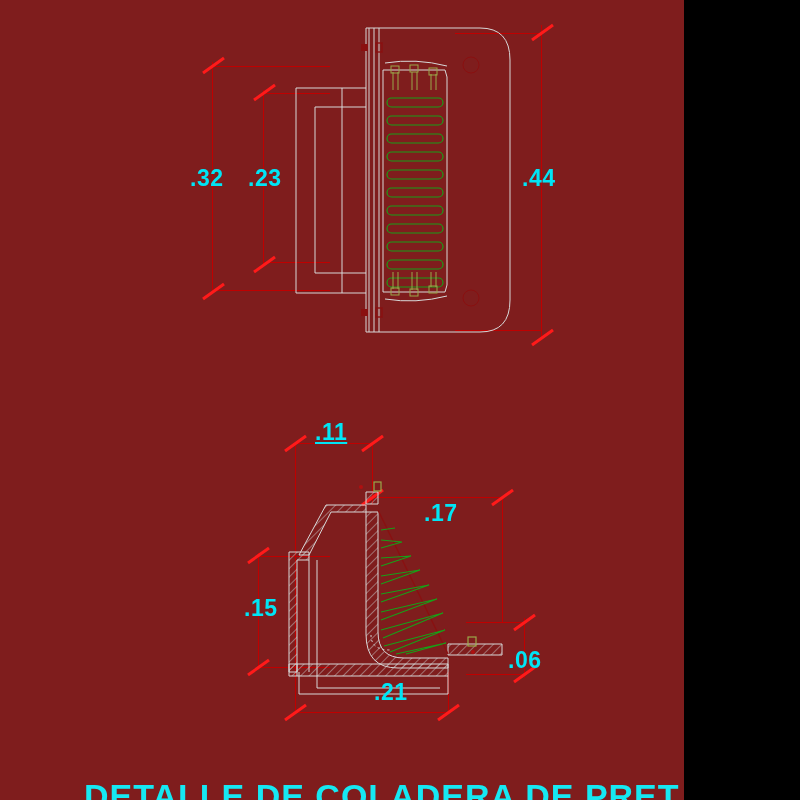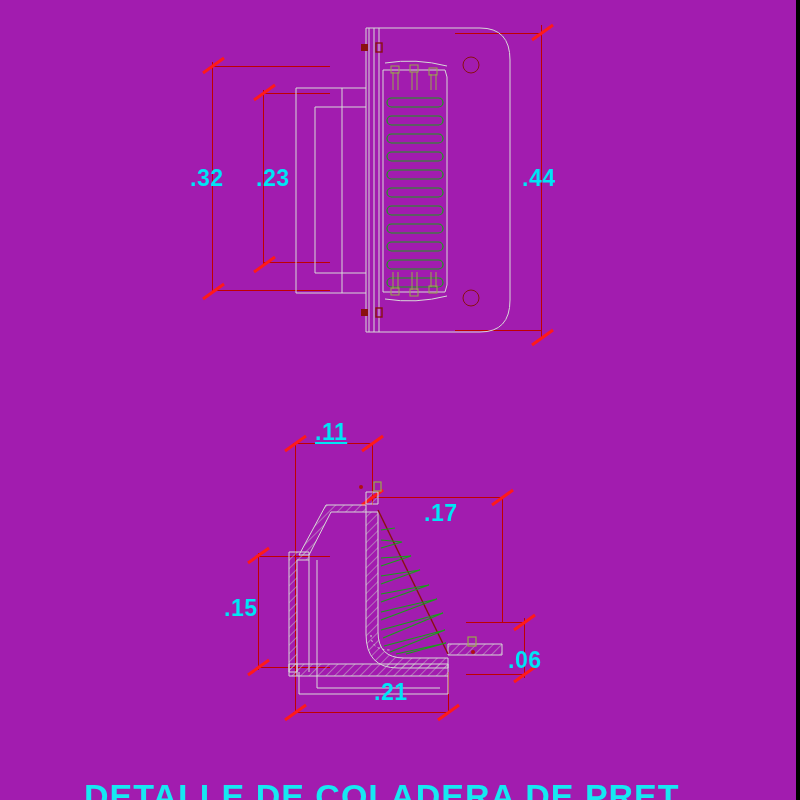--- a/index.html
+++ b/index.html
@@ -1,17 +1,17 @@
 <!DOCTYPE html>
 <html><head>
 <meta charset="utf-8">
 <style>
   html,body{margin:0;padding:0;background:#000000;}
   body{width:800px;height:800px;overflow:hidden;font-family:"Liberation Sans",sans-serif;}
-  #cad-root{position:relative;width:796px;height:800px;background:#a21caf;}
+  #cad-root{position:relative;width:684px;height:800px;background:#7f1d1d;}
   .dim-text{
     position:absolute;
     color:#00e5f5;
     font-family:"Liberation Sans",sans-serif;
     font-size:23px;
     font-weight:700;
     letter-spacing:0.5px;
     white-space:nowrap;
     line-height:1;
   }
@@ -205,24 +205,24 @@
 
     <g>
       <rect x="374" y="482" width="7" height="9" fill="none" stroke="#9aa84a" stroke-width="1.2"></rect>
       <circle cx="361" cy="487" r="2" fill="#b01010"></circle>
       <rect x="468" y="637" width="8" height="9" fill="none" stroke="#9aa84a" stroke-width="1.2"></rect>
       <circle cx="473" cy="652" r="2" fill="#b01010"></circle>
     </g>
   </svg>
 
   <div class="dim-text" style="left:190px;top:167px;">.32</div>
-  <div class="dim-text" style="left:256px;top:167px;">.23</div>
+  <div class="dim-text" style="left:248px;top:167px;">.23</div>
   <div class="dim-text" style="left:522px;top:167px;">.44</div>
 
   <div class="dim-text" style="left:315px;top:421px;text-decoration:underline;">.11</div>
   <div class="dim-text" style="left:424px;top:470px;margin-top:32px;">.17</div>
-  <div class="dim-text" style="left:224px;top:597px;">.15</div>
+  <div class="dim-text" style="left:244px;top:597px;">.15</div>
   <div class="dim-text" style="left:508px;top:609px;margin-top:40px;">.06</div>
   <div class="dim-text" style="left:374px;top:681px;">.21</div>
 
   <div class="title-text" style="left:84px;top:779px;">DETALLE DE COLADERA DE PRET</div>
 
 </div>
 
 </body></html>

